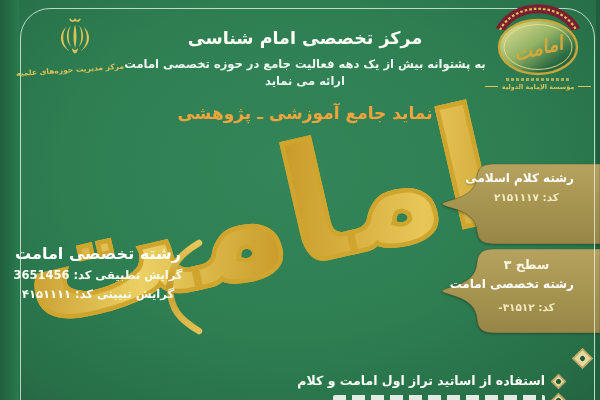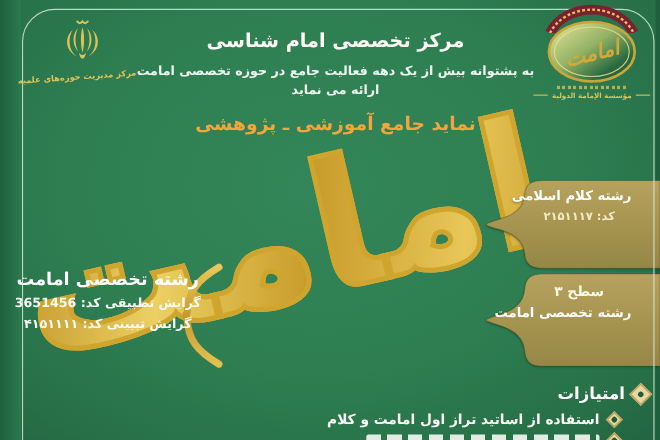--- a/index.html
+++ b/index.html
@@ -141,41 +141,41 @@
     </div>
   </div>
 
   <div class="badge badge-l3">
     <svg class="shape" viewBox="0 0 163 80" preserveAspectRatio="none">
       <path d="M163,0 L57,0 C45.5,0 41,3.5 40,13 C39,25.5 30,31.5 16.5,35.5 C7,38.3 5,39.3 5,40 C5,40.7 7,41.7 16.5,44.5 C30,48.5 39,54.5 40,67 C41,76.5 45.5,80 57,80 L163,80 Z" fill="url(#kg1)" stroke="rgba(60,52,20,.3)" stroke-width="1"></path>
     </svg>
     <div class="content">
       <div class="b-label">سطح ۳</div>
       <div class="b-line">رشته تخصصی امامت</div>
+      <div class="b-code">کد: ۳۱۵۱۲-</div>
     </div>
   </div>
 
   <svg class="left-bracket" viewBox="0 0 40 96">
     <defs>
       <linearGradient id="gb" x1="0" y1="0" x2="0" y2="1">
         <stop offset="0" stop-color="#e8c85a"></stop>
           <stop offset="0.5" stop-color="#c59a2c"></stop>
           <stop offset="1" stop-color="#e3c052"></stop>
       </linearGradient>
     </defs>
     <path d="M36,4 C16,16 8,26 7,46 Q7,48 3,48 Q7,48 7,50 C8,70 16,80 36,92" fill="none" stroke="url(#gb)" stroke-width="6.5" stroke-linecap="round"></path>
   </svg>
   <div class="left-block">
     <div class="l4-line">رشته تخصصی امامت</div>
     <div class="l4-track">گرایش تطبیقی کد: 3651456</div>
     <div class="l4-track">گرایش تبیینی کد: ۴۱۵۱۱۱۱</div>
   </div>
 
   <span class="diamond d-head"></span>
-  <div class="benefits-head">امتیازات</div>
   <span class="diamond d-it1"></span>
   <div class="benefit-item">استفاده از اساتید تراز اول امامت و کلام</div>
   <span class="diamond d-it2"></span>
   <div class="clip-row"></div>
 
   <div class="frame"></div>
 
 </div>
 
 </body></html>

